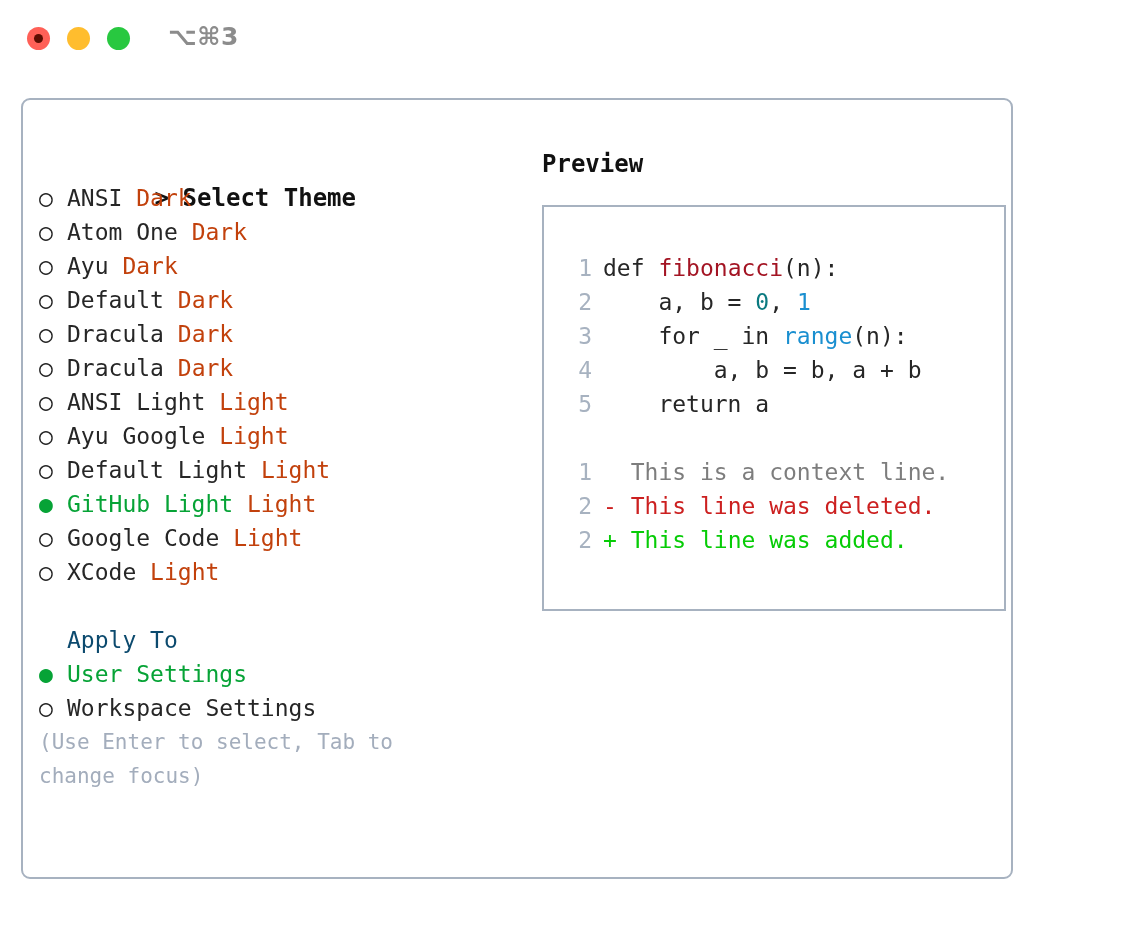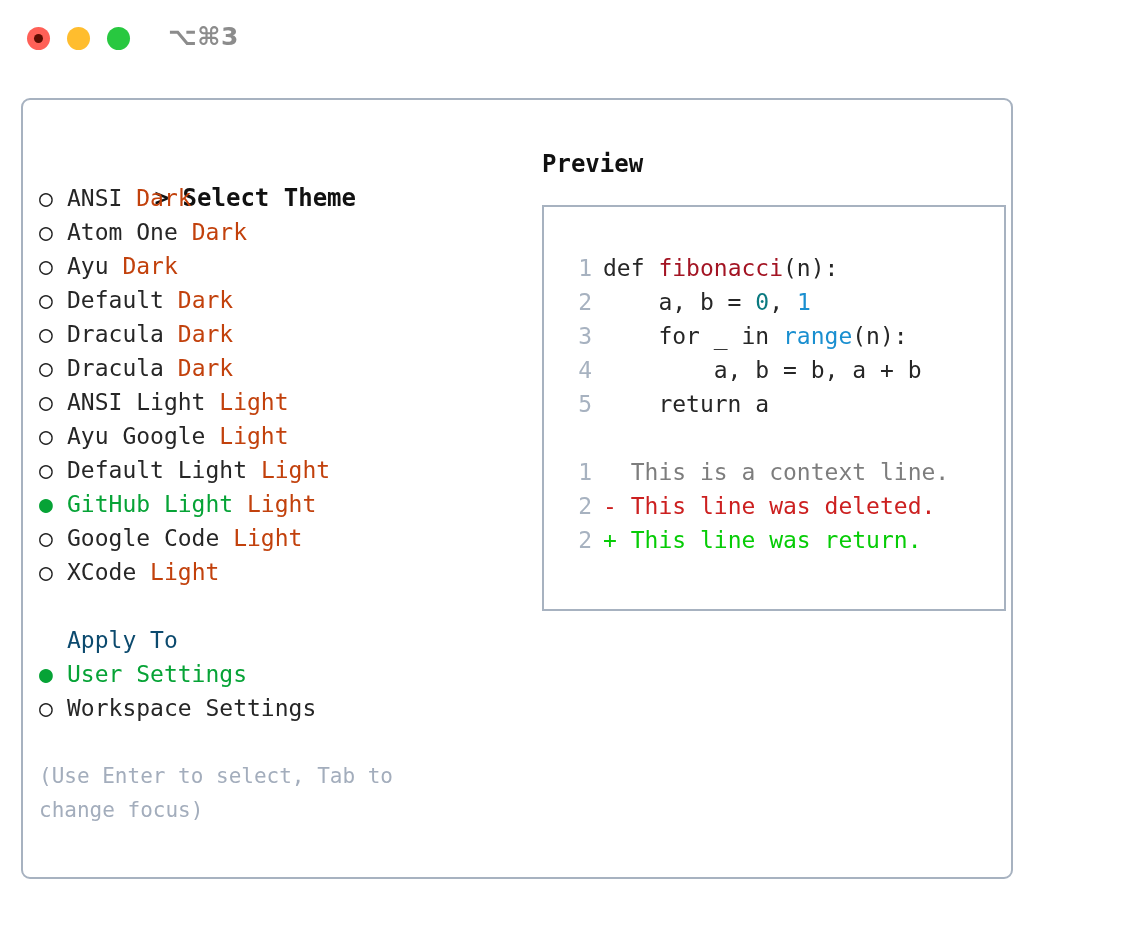--- a/index.html
+++ b/index.html
@@ -119,21 +119,20 @@
   #apply-heading {
     height: 34px;
     line-height: 34px;
     font-size: 23px;
     color: #0c4a6e;
     white-space: pre;
     padding-left: 28px;
   }
 
   #hint {
-    margin-top: 34px;
     font-size: 21px;
     line-height: 34px;
     color: #a3adbc;
     width: 410px;
     white-space: normal;
   }
 
   
   #right-col {
     position: absolute;
@@ -242,20 +241,20 @@
       <div id="preview-box">
         <div id="code-area">
             <div class="code-line"><span class="lineno">1</span><span class="tok-plain">def </span><span class="tok-fn">fibonacci</span><span class="tok-plain">(n):</span></div>
             <div class="code-line"><span class="lineno">2</span><span class="tok-plain">    a, b = </span><span class="tok-num">0</span><span class="tok-plain">, </span><span class="tok-num2">1</span></div>
             <div class="code-line"><span class="lineno">3</span><span class="tok-plain">    for _ in </span><span class="tok-builtin">range</span><span class="tok-plain">(n):</span></div>
             <div class="code-line"><span class="lineno">4</span><span class="tok-plain">        a, b = b, a + b</span></div>
             <div class="code-line"><span class="lineno">5</span><span class="tok-plain">    return a</span></div>
             <div id="diff-area">
               <div class="code-line"><span class="lineno">1</span><span class="diff-context"> </span><span class="diff-context"> This is a context line.</span></div>
               <div class="code-line"><span class="lineno">2</span><span class="diff-del">-</span><span class="diff-del"> This line was deleted.</span></div>
-              <div class="code-line"><span class="lineno">2</span><span class="diff-add">+</span><span class="diff-add"> This line was return.</span></div>
+              <div class="code-line"><span class="lineno">2</span><span class="diff-add">+</span><span class="diff-add"> This line was added.</span></div>
             </div>
           </div>
       </div>
     </div>
 
   </div>
 </div>
 
 </body></html>

